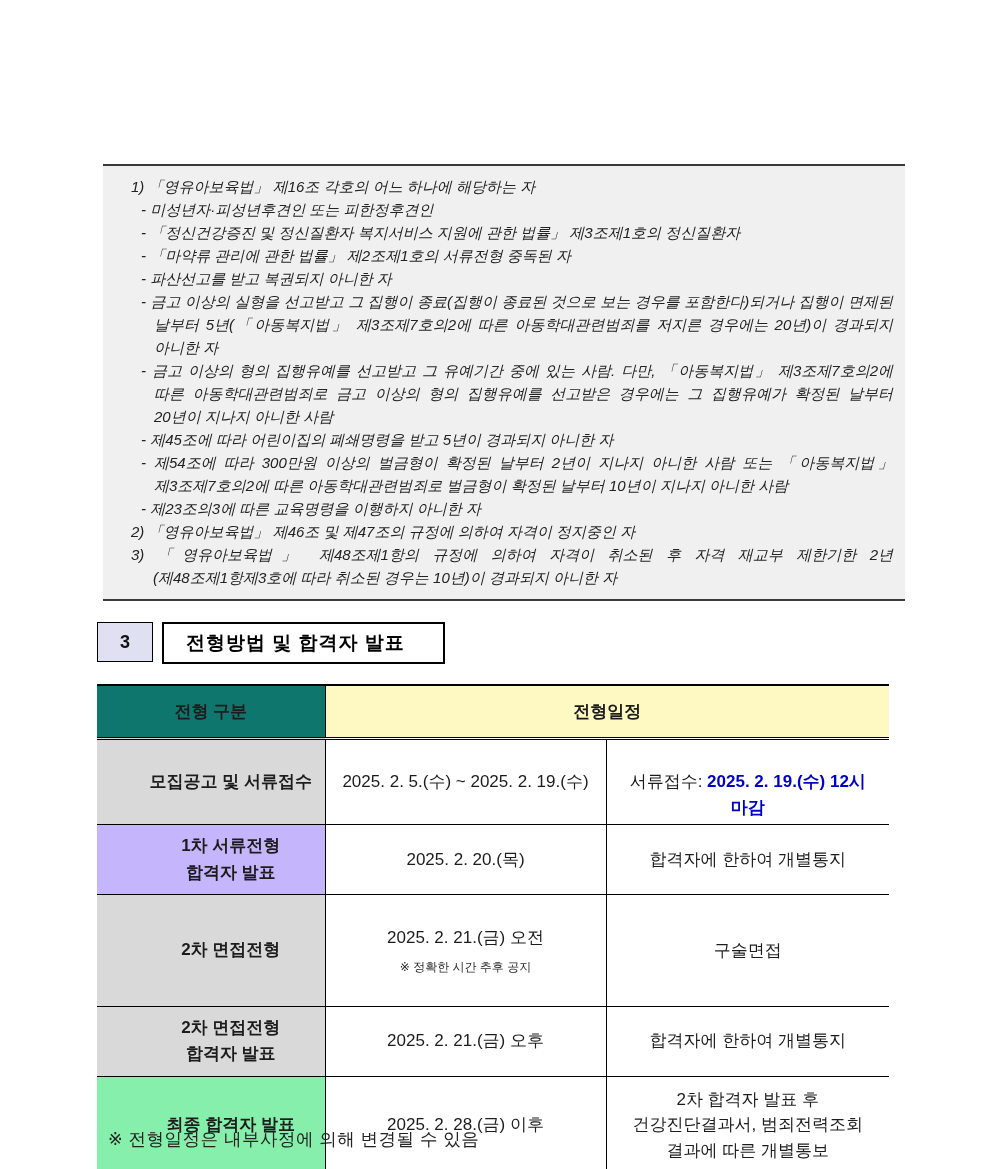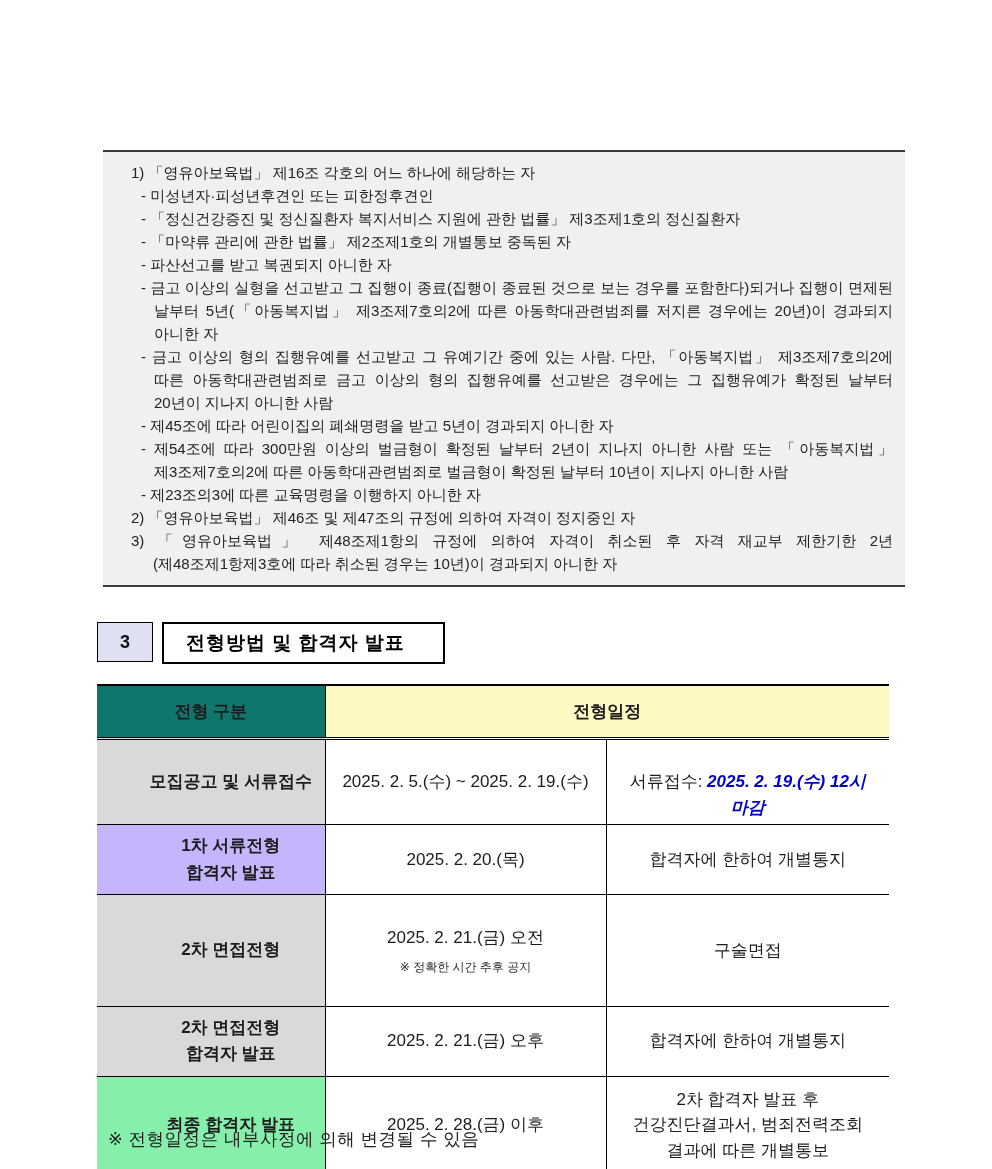--- a/index.html
+++ b/index.html
@@ -6,24 +6,25 @@
   html,body { background:#ffffff; }
   body {
     width:992px; height:1169px; position:relative;
     font-family:"Liberation Sans","DejaVu Sans",sans-serif;
     color:#1c1c1c;
   }
   .page { position:relative; width:992px; height:1169px; background:#fff; overflow:hidden; }
 
   
   .legal-box {
-    position:absolute; left:103px; top:150px; width:802px; min-height:415px;
+    position:absolute; left:103px; top:164px; width:802px; min-height:415px;
     background:#f0f0f0;
     border-top:2px solid #3a3a3a; border-bottom:2px solid #3a3a3a;
     padding:9px 12px 10px 14px;
+    font-style:italic;
   }
   .legal-item {
     font-size:15px; line-height:23px; text-align:justify;
     color:#222; word-break:keep-all;
   }
   .legal-item.num  { padding-left:36px; text-indent:-22px; }
   .legal-item.dash { padding-left:37px; text-indent:-13px; }
 
   
   .section-header { position:absolute; left:97px; top:622px; display:flex; align-items:flex-start; }
@@ -54,38 +55,38 @@
     background:#d9d9d9; font-weight:bold; height:53px;
     border-bottom:3px double #000;
   }
   .schedule-table td.label {
     background:#d9d9d9; font-weight:bold; white-space:pre-line; line-height:1.55;padding-left:46px;
   }
   .schedule-table td.plain { white-space:pre-line; line-height:1.5; }
   .row-h1 { height:68px; } .row-h2 { height:70px; }
   .row-h3 { height:70px; } .row-h4 { height:70px; } .row-h5 { height:98px; }
   .sub-note { display:block; font-size:12px; color:#2a2a2a; margin-top:8px; }
-  .hl-blue { font-weight:bold; font-style:italic; }
+  .hl-blue { font-weight:bold; }
 
   
   .footnote {
     position:absolute; left:108px; top:1127px;
     font-size:17.5px; color:#222; letter-spacing:0.5px;
   }
 </style>
 </head>
 <body>
 
 <div class="page">
 
   <div class="legal-box" style="background: rgb(240, 240, 240);">
       <div class="legal-item num">1) 「영유아보육법」 제16조 각호의 어느 하나에 해당하는 자</div>
       <div class="legal-item dash">- 미성년자·피성년후견인 또는 피한정후견인</div>
       <div class="legal-item dash">- 「정신건강증진 및 정신질환자 복지서비스 지원에 관한 법률」 제3조제1호의 정신질환자</div>
-      <div class="legal-item dash">- 「마약류 관리에 관한 법률」 제2조제1호의 개별통보 중독된 자</div>
+      <div class="legal-item dash">- 「마약류 관리에 관한 법률」 제2조제1호의 서류전형 중독된 자</div>
       <div class="legal-item dash">- 파산선고를 받고 복권되지 아니한 자</div>
       <div class="legal-item dash">- 금고 이상의 실형을 선고받고 그 집행이 종료(집행이 종료된 것으로 보는 경우를 포함한다)되거나 집행이 면제된 날부터 5년(「아동복지법」 제3조제7호의2에 따른 아동학대관련범죄를 저지른 경우에는 20년)이 경과되지 아니한 자</div>
       <div class="legal-item dash">- 금고 이상의 형의 집행유예를 선고받고 그 유예기간 중에 있는 사람. 다만, 「아동복지법」 제3조제7호의2에 따른 아동학대관련범죄로 금고 이상의 형의 집행유예를 선고받은 경우에는 그 집행유예가 확정된 날부터 20년이 지나지 아니한 사람</div>
       <div class="legal-item dash">- 제45조에 따라 어린이집의 폐쇄명령을 받고 5년이 경과되지 아니한 자</div>
       <div class="legal-item dash">- 제54조에 따라 300만원 이상의 벌금형이 확정된 날부터 2년이 지나지 아니한 사람 또는 「아동복지법」 제3조제7호의2에 따른 아동학대관련범죄로 벌금형이 확정된 날부터 10년이 지나지 아니한 사람</div>
       <div class="legal-item dash">- 제23조의3에 따른 교육명령을 이행하지 아니한 자</div>
       <div class="legal-item num">2) 「영유아보육법」  제46조 및 제47조의 규정에 의하여 자격이 정지중인 자</div>
       <div class="legal-item num">3) 「영유아보육법」  제48조제1항의 규정에 의하여 자격이 취소된 후 자격 재교부 제한기한 2년(제48조제1항제3호에 따라 취소된 경우는 10년)이 경과되지 아니한 자</div>
     </div>
 

